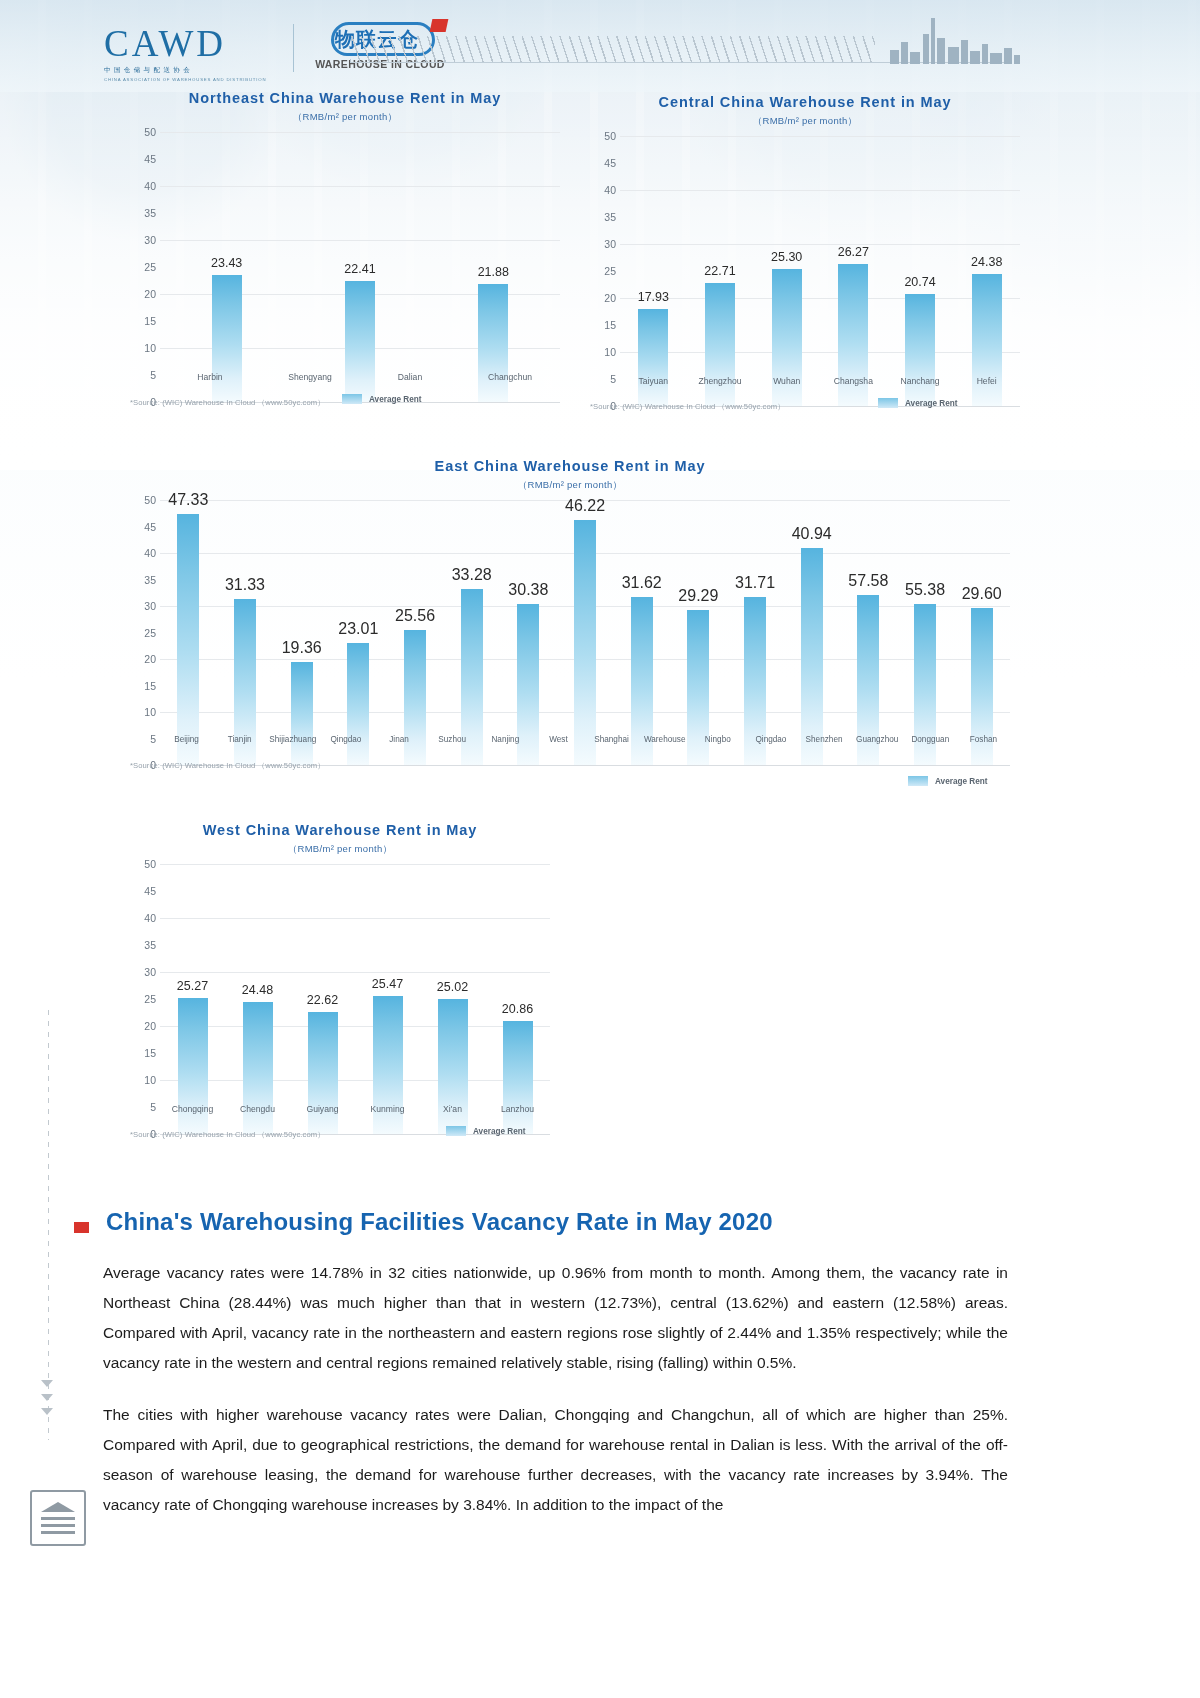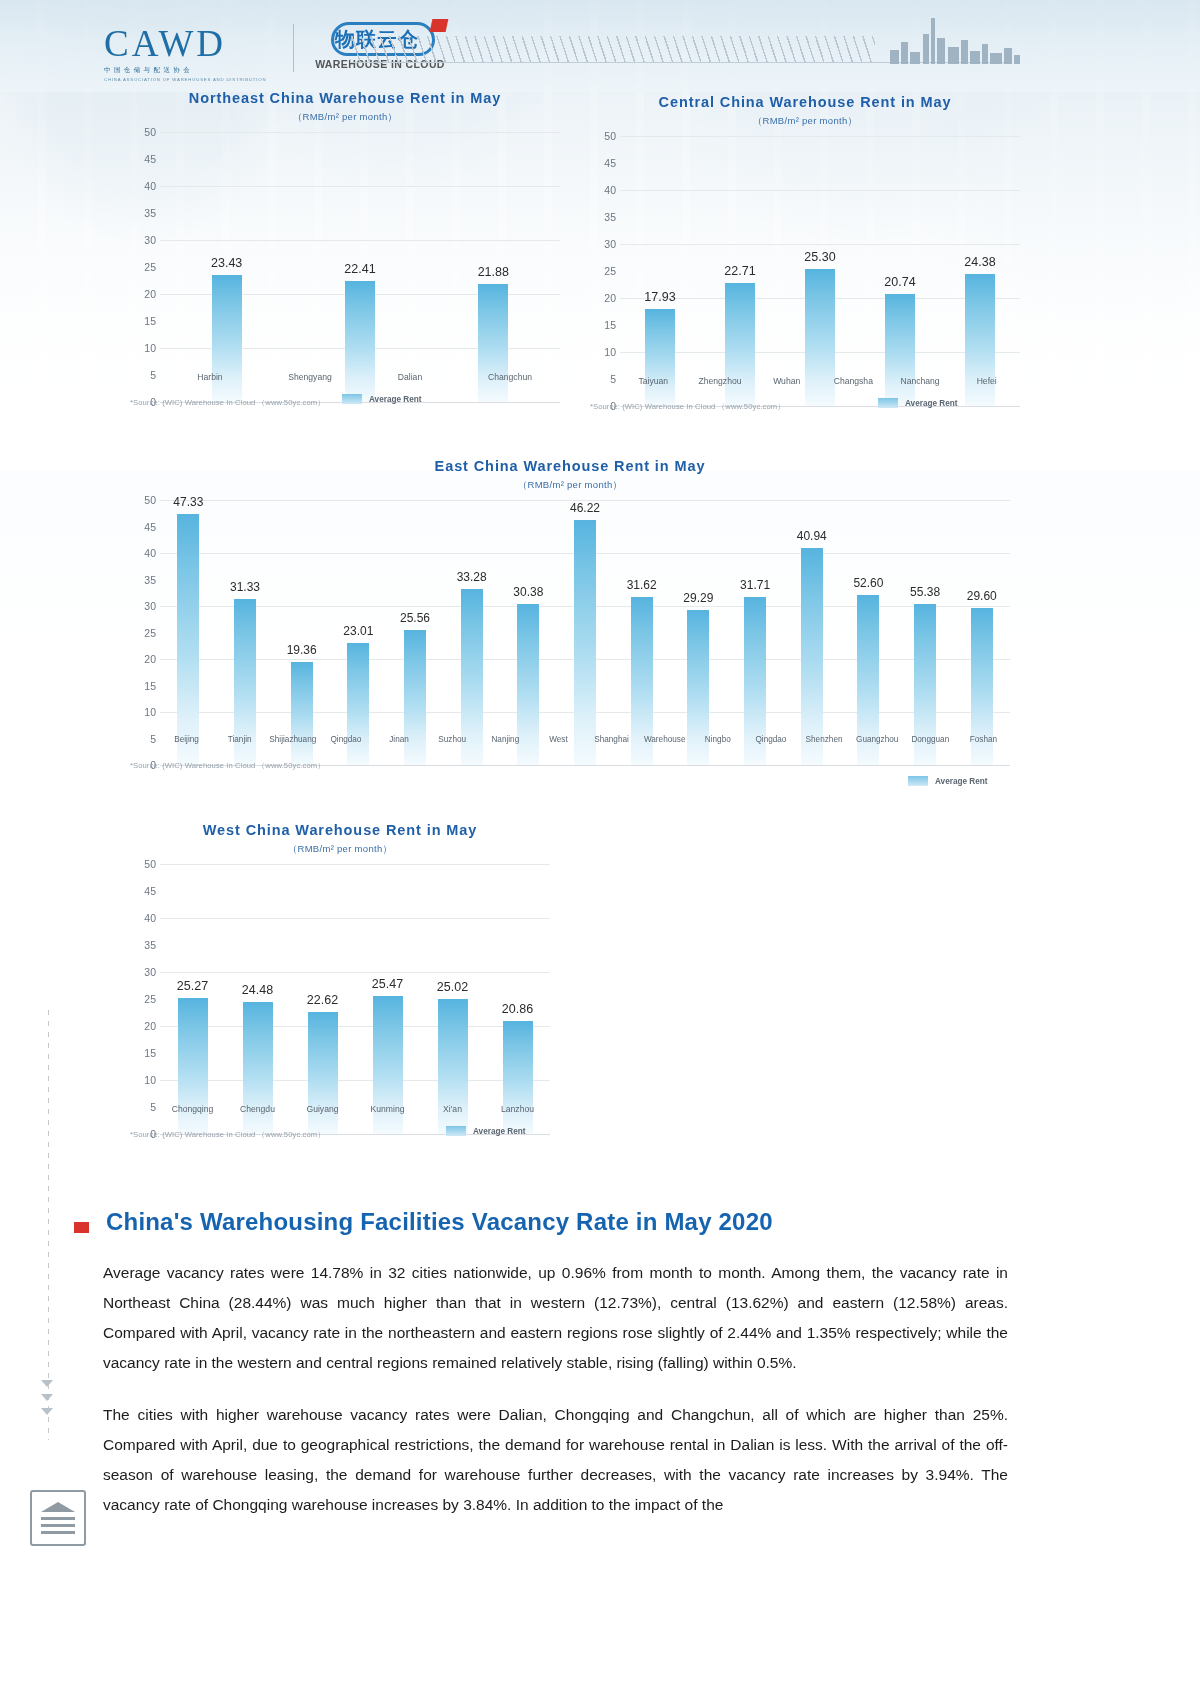--- a/index.html
+++ b/index.html
@@ -81,21 +81,21 @@
   #chart-ne{left:130px;top:90px;width:430px;}
   #chart-ne .plot{height:270px;}
   #chart-ce{left:590px;top:94px;width:430px;}
   #chart-ce .plot{height:270px;}
   #chart-east{left:130px;top:458px;width:880px;}
   #chart-east .plot{height:265px;}
   #chart-west{left:130px;top:822px;width:420px;}
   #chart-west .plot{height:270px;}
 
   #chart-east .bar{width:22px;}
-  #chart-east .blabel{font-size:12px;}
+  #chart-east .blabel{font-size:16px;}
   #chart-east .xlabels span{font-size:8.2px;}
 
   
   .rail{position:absolute;left:48px;top:1010px;width:1px;height:430px;
     background:repeating-linear-gradient(180deg,#c2c9cf 0 5px, rgba(255,255,255,0) 5px 11px);}
   .arrows{position:absolute;left:41px;top:1380px;width:16px;}
   .arrows i{display:block;width:0;height:0;border-left:6px solid transparent;border-right:6px solid transparent;
     border-top:7px solid #b9c1c8;margin-bottom:7px;}
 
   
@@ -244,20 +244,24 @@
           </div>
           <div class="bslot">
             <div class="blabel" style="bottom: 127.634px;">22.71</div>
             <div class="bar" style="height: 122.634px;"></div>
           </div>
           <div class="bslot">
             <div class="blabel" style="bottom: 141.62px;">25.30</div>
             <div class="bar" style="height: 136.62px;"></div>
           </div>
           <div class="bslot">
+            <div class="blabel" style="bottom: 146.858px;">26.27</div>
+            <div class="bar" style="height: 141.858px;"></div>
+          </div>
+          <div class="bslot">
             <div class="blabel" style="bottom: 116.996px;">20.74</div>
             <div class="bar" style="height: 111.996px;"></div>
           </div>
           <div class="bslot">
             <div class="blabel" style="bottom: 136.652px;">24.38</div>
             <div class="bar" style="height: 131.652px;"></div>
           </div>
         </div>
     </div>
     <div class="xlabels" style="top:282px">
@@ -343,21 +347,21 @@
           </div>
           <div class="bslot">
             <div class="blabel" style="bottom: 173.063px;">31.71</div>
             <div class="bar" style="height: 168.063px;"></div>
           </div>
           <div class="bslot">
             <div class="blabel" style="bottom: 221.982px;">40.94</div>
             <div class="bar" style="height: 216.982px;"></div>
           </div>
           <div class="bslot">
-            <div class="blabel" style="bottom: 175.342px;">52.60</div>
+            <div class="blabel" style="bottom: 175.342px;">57.58</div>
             <div class="bar" style="height: 170.342px;"></div>
           </div>
           <div class="bslot">
             <div class="blabel" style="bottom: 165.643px;">55.38</div>
             <div class="bar" style="height: 160.643px;"></div>
           </div>
           <div class="bslot">
             <div class="blabel" style="bottom: 161.88px;">29.60</div>
             <div class="bar" style="height: 156.88px;"></div>
           </div>

